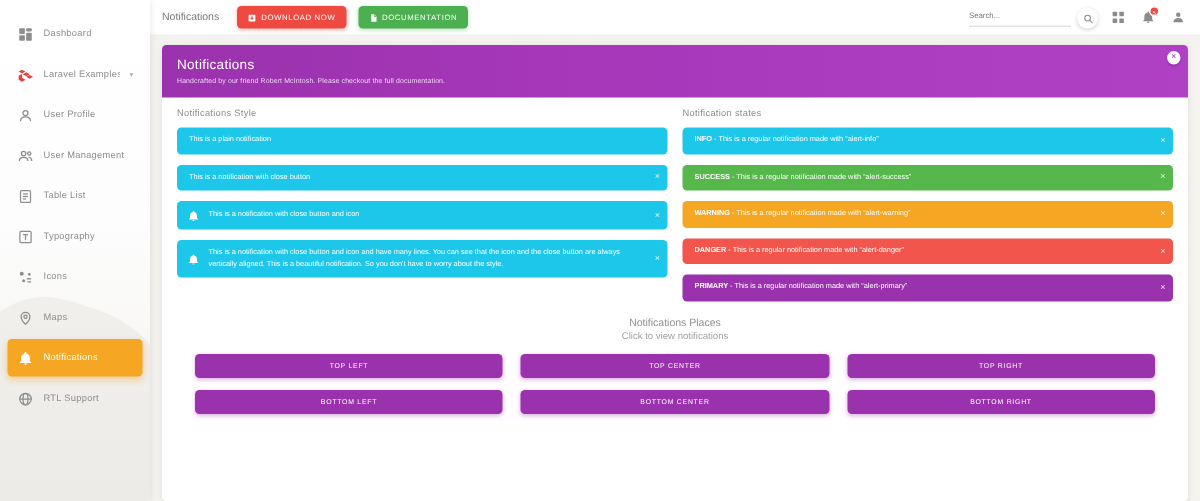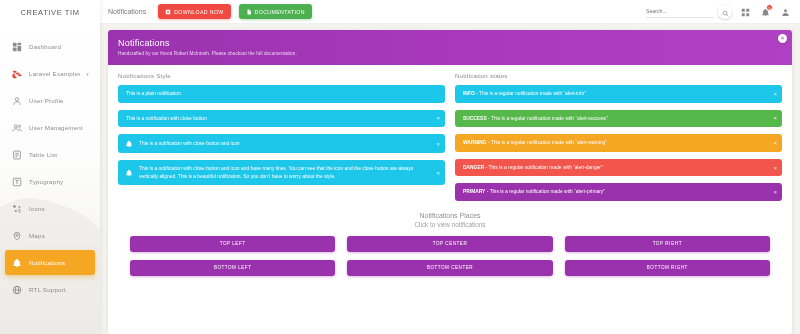--- a/index.html
+++ b/index.html
@@ -159,21 +159,20 @@
     box-shadow: 0 1px 3px rgba(155,50,173,.35);
   }
 </style>
 </head>
 <body>
 
 <div class="app">
 
   <aside class="sidebar">
     <div class="sidebar-bg-shape"></div>
-    <div class="brand">CREATIVE TIM</div>
     <nav class="nav" id="nav">
         <div class="nav-item">
           <span class="ico">
             <svg viewBox="0 0 24 24" fill="currentColor">
               <rect x="2" y="2" width="9" height="9" rx="1.5"></rect>
               <rect x="13" y="2" width="9" height="5" rx="1.5"></rect>
               <rect x="13" y="9" width="9" height="13" rx="1.5"></rect>
               <rect x="2" y="13" width="9" height="9" rx="1.5"></rect>
             </svg>
           </span>

